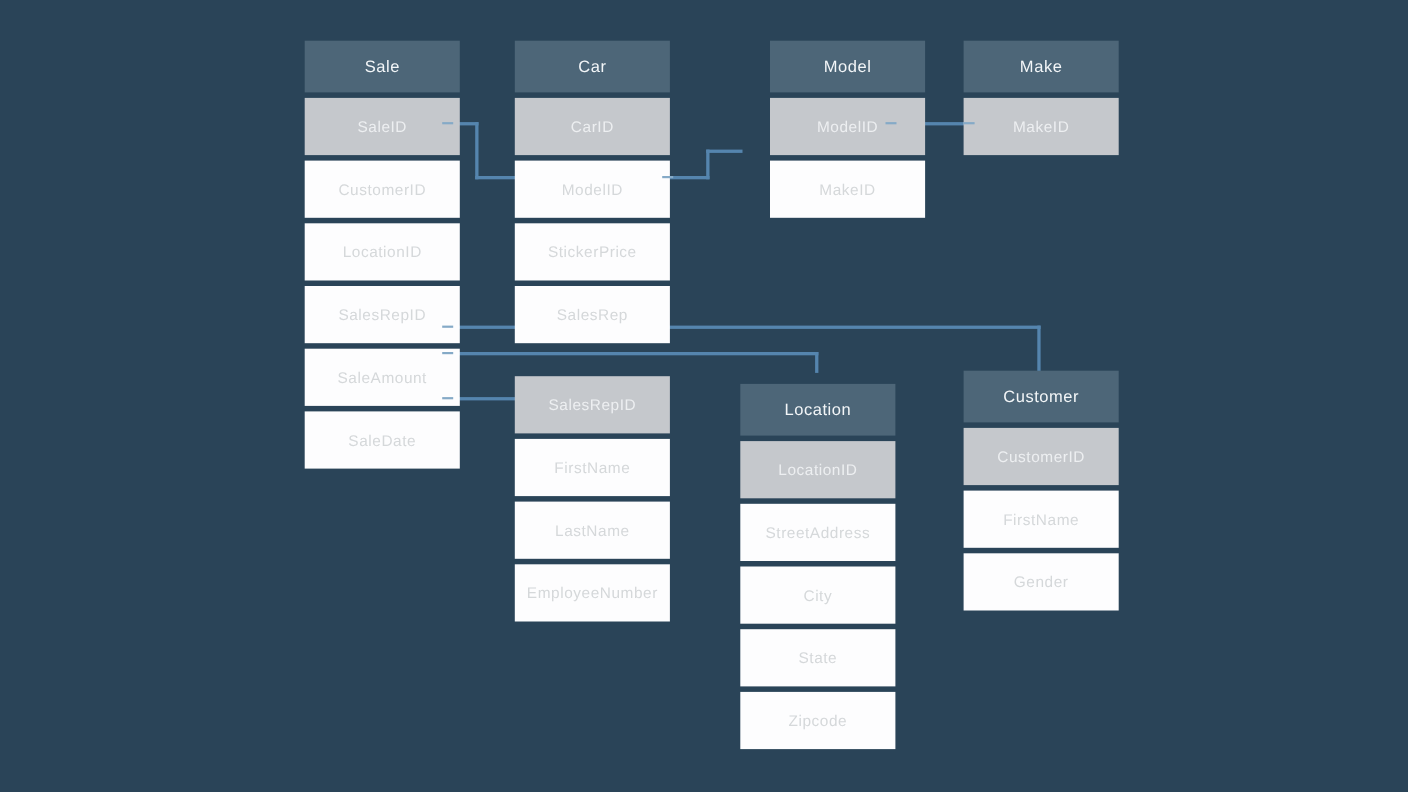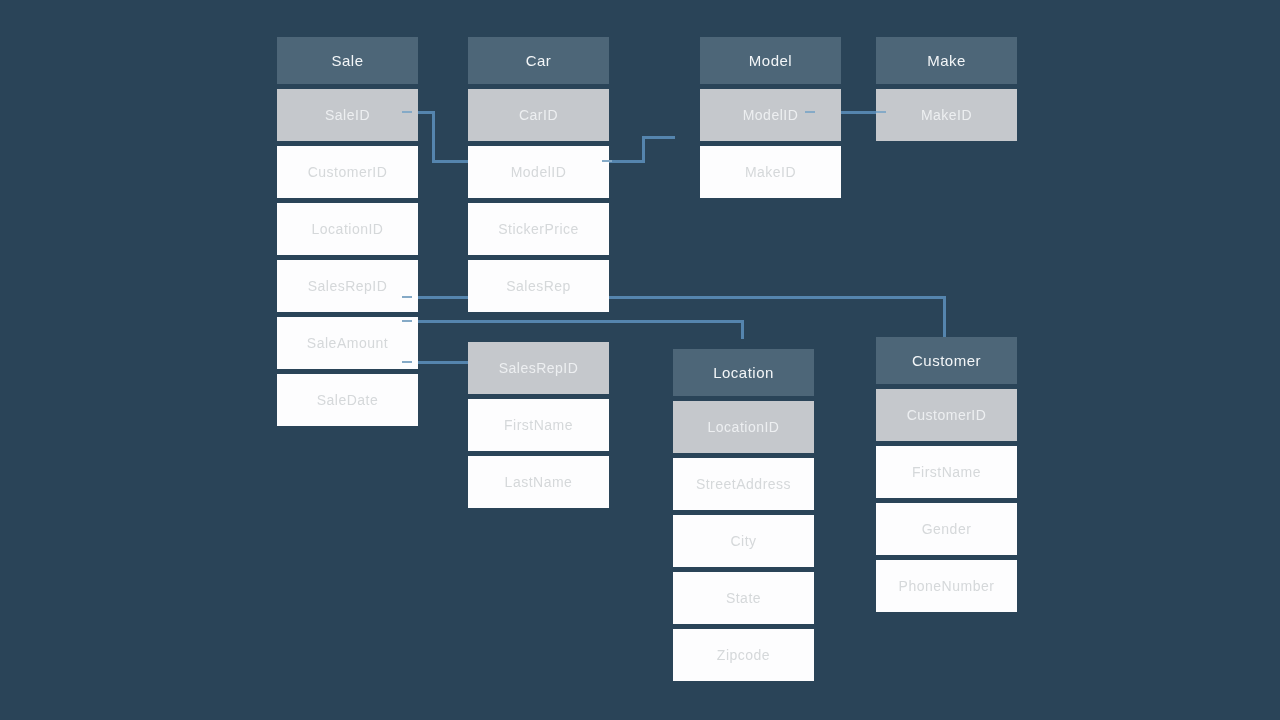--- a/index.html
+++ b/index.html
@@ -73,29 +73,29 @@
       <div class="tbl-row">MakeID</div>
     </div>
     <div class="db-table" style="left: 876px; top: 37px;">
       <div class="tbl-header">Make</div>
       <div class="tbl-row key">MakeID</div>
     </div>
     <div class="db-table" style="left: 468px; top: 337px;">
       <div class="tbl-row key">SalesRepID</div>
       <div class="tbl-row">FirstName</div>
       <div class="tbl-row">LastName</div>
+      <div class="tbl-row">EmployeeNumber</div>
     </div>
     <div class="db-table" style="left: 673px; top: 337px; margin-top: 12px;">
       <div class="tbl-header">Location</div>
       <div class="tbl-row key">LocationID</div>
       <div class="tbl-row">StreetAddress</div>
       <div class="tbl-row">City</div>
       <div class="tbl-row">State</div>
       <div class="tbl-row">Zipcode</div>
     </div>
     <div class="db-table" style="left: 876px; top: 337px; border-radius: 22px;">
       <div class="tbl-header">Customer</div>
       <div class="tbl-row key">CustomerID</div>
       <div class="tbl-row">FirstName</div>
       <div class="tbl-row">Gender</div>
-      <div class="tbl-row">PhoneNumber</div>
     </div>
   </div>
 
 </body></html>

